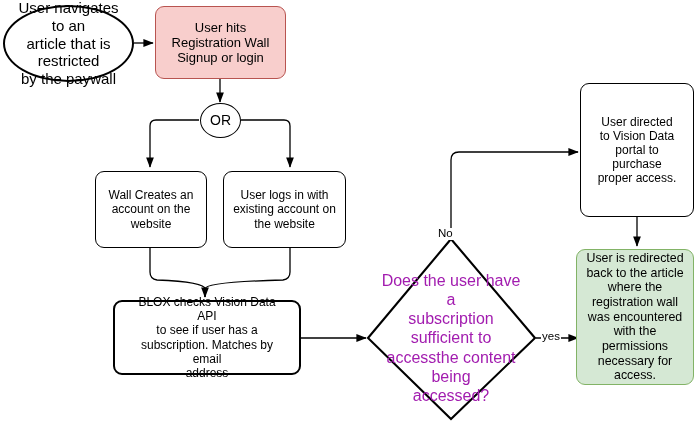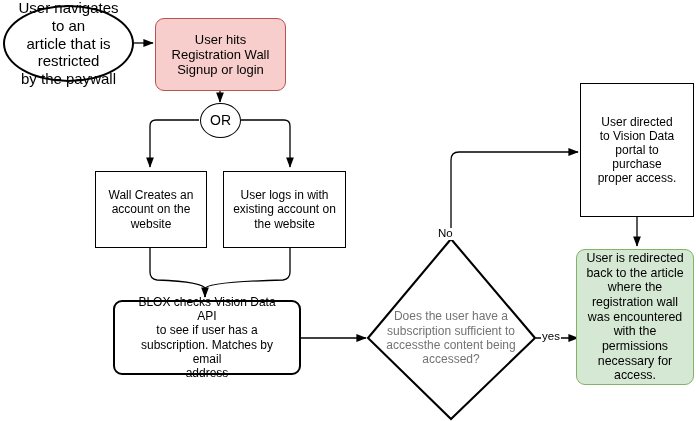--- a/index.html
+++ b/index.html
@@ -38,21 +38,21 @@
     white-space: pre-line;
   }
   .node-ellipse {
     border: 2.4px solid #000000;
     border-radius: 50%;
     background: #ffffff;
     font-size: 15px;
   }
   .node-rounded {
     border: 1.3px solid #000000;
-    border-radius: 0;
+    border-radius: 9px;
     background: #ffffff;
     font-size: 12px;
   }
   .node-pink {
     border: 1.6px solid #b85450;
     background: #f8cecc;
     border-radius: 9px;
     font-size: 13px;
   }
   .node-green {
@@ -72,22 +72,22 @@
     border-radius: 50%;
     background: #ffffff;
     font-size: 14px;
   }
   .node-diamond-label {
     position: absolute;
     display: flex;
     align-items: center;
     justify-content: center;
     text-align: center;
-    font-size: 12px;
-    color: #737373;
+    font-size: 16px;
+    color: #a21caf;
     line-height: 1.2;
     white-space: pre-line;
     background: transparent;
   }
   .edge-label {
     position: absolute;
     font-size: 11.5px;
     color: #000000;
     background: #ffffff;
     padding: 0 1px;
@@ -126,21 +126,21 @@
 
     <path d="M536,338 L578,338" fill="none" stroke="#000000" stroke-width="1.3" marker-end="url(#arrow)"></path>
 
     <polygon points="451,239 535,338 451,419 368,338" fill="#ffffff" stroke="#000000" stroke-width="2.1"></polygon>
   </svg>
 
   <div class="node node-ellipse" style="left:3px; top:5px; width:131px; height:77px; padding:0 6px;">User navigates to an
 article that is restricted
 by the paywall</div>
 
-  <div class="node node-pink" style="left:155px; top:6px; width:131px; height:73px; padding:0 14px;margin-top:12px;">User hits
+  <div class="node node-pink" style="left:155px; top:6px; width:131px; height:73px; padding:0 14px;">User hits
 Registration Wall
 Signup or login</div>
 
   <div class="node node-circle" style="left:200px; top:103px; width:41px; height:35px;">OR</div>
 
   <div class="node node-rounded" style="left:95px; top:171px; width:112px; height:77px; padding:0 5px;">Wall Creates an
 account on the
 website</div>
 
   <div class="node node-rounded" style="left:223px; top:171px; width:123px; height:77px; padding:0 9px;">User logs in with

